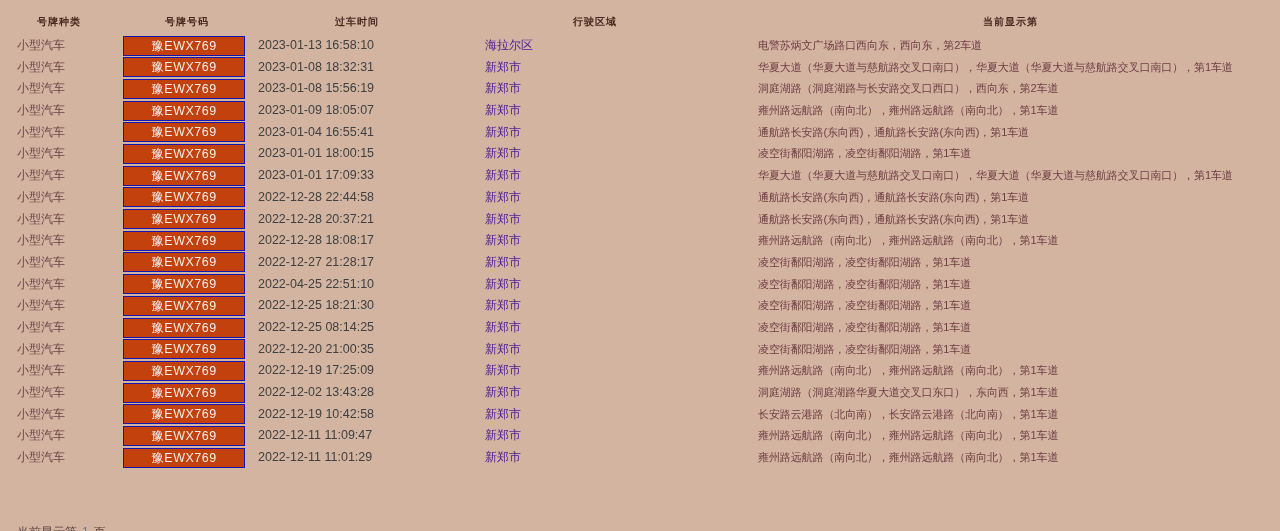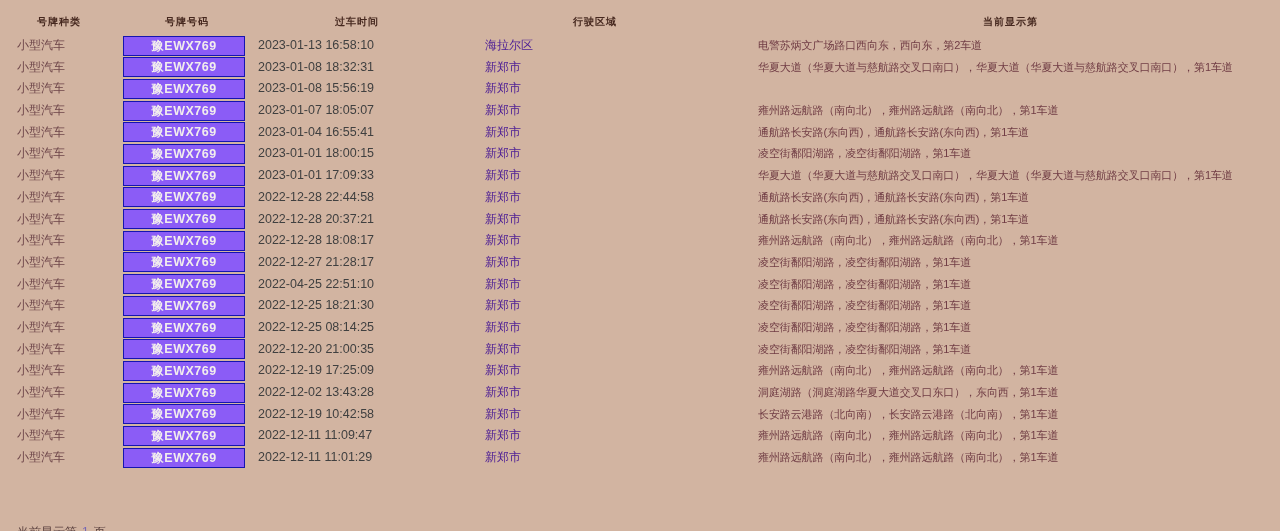--- a/index.html
+++ b/index.html
@@ -13,21 +13,21 @@
     position:absolute;top:14px;height:15px;line-height:15px;
     font-size:10px;font-weight:bold;color:#46281f;letter-spacing:1px;
     white-space:nowrap;
   }
   .tbody{position:absolute;top:35px;left:0;right:12px;}
   .row{position:relative;height:21.7px;}
   .cell{position:absolute;top:0;white-space:nowrap;line-height:21.7px;}
   .c-type{left:17px;font-size:12px;color:#6d4549;}
   .c-plate{
     left:123px;width:122px;top:0.6px;height:20px;line-height:20px;
-    background:#8b5cf6;color:#f2eded;font-weight:bold;font-size:12.5px;
+    background:#c2410c;color:#f2eded;font-weight:normal;font-size:12.5px;
     text-align:center;letter-spacing:0.5px;cursor:pointer;
     box-shadow:inset 0 0 0 1px #1515b0;
   }
   .c-time{left:258px;font-size:12.5px;color:#404040;}
   .c-region{left:485px;font-size:12px;color:#4c1d95;}
   .c-location{left:758px;font-size:11px;color:#703c44;letter-spacing:-0.1px;text-align:right;}
   .pager{
     position:absolute;left:17px;top:476px;height:16px;line-height:16px;
     font-size:12px;color:#5d4340;white-space:nowrap;margin-top:48px;
   }
@@ -59,25 +59,26 @@
         <div class="cell c-plate">豫EWX769</div>
         <div class="cell c-time">2023-01-08 18:32:31</div>
         <div class="cell c-region">新郑市</div>
         <div class="cell c-location">华夏大道（华夏大道与慈航路交叉口南口），华夏大道（华夏大道与慈航路交叉口南口），第1车道</div>
       </div>
       <div class="row">
         <div class="cell c-type">小型汽车</div>
         <div class="cell c-plate">豫EWX769</div>
         <div class="cell c-time">2023-01-08 15:56:19</div>
         <div class="cell c-region">新郑市</div>
+        <div class="cell c-location">洞庭湖路（洞庭湖路与长安路交叉口西口），西向东，第2车道</div>
       </div>
       <div class="row">
         <div class="cell c-type">小型汽车</div>
         <div class="cell c-plate">豫EWX769</div>
-        <div class="cell c-time">2023-01-07 18:05:07</div>
+        <div class="cell c-time">2023-01-09 18:05:07</div>
         <div class="cell c-region">新郑市</div>
         <div class="cell c-location">雍州路远航路（南向北），雍州路远航路（南向北），第1车道</div>
       </div>
       <div class="row">
         <div class="cell c-type">小型汽车</div>
         <div class="cell c-plate">豫EWX769</div>
         <div class="cell c-time">2023-01-04 16:55:41</div>
         <div class="cell c-region">新郑市</div>
         <div class="cell c-location">通航路长安路(东向西)，通航路长安路(东向西)，第1车道</div>
       </div>

